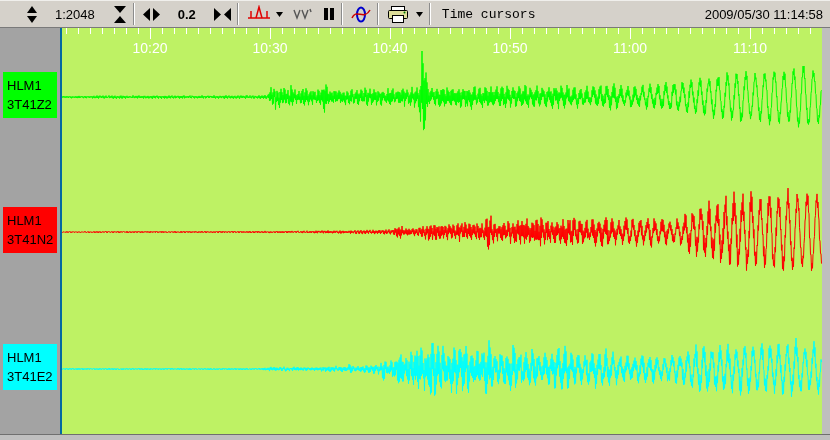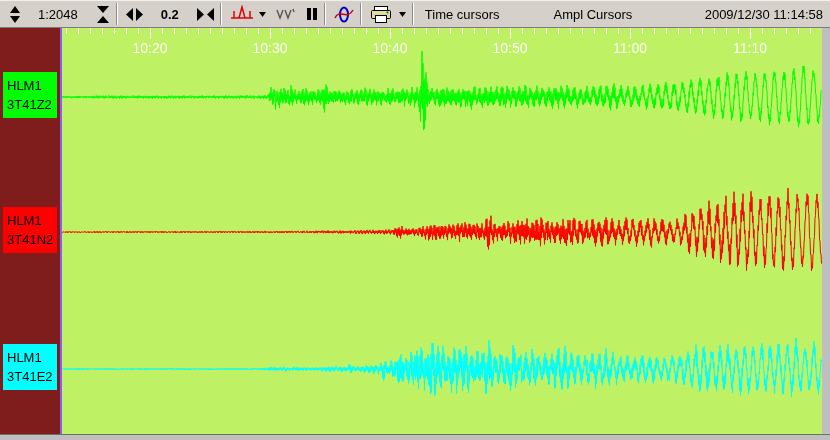--- a/index.html
+++ b/index.html
@@ -13,45 +13,45 @@
     font-family:"Liberation Sans",sans-serif;
     position:relative;overflow:hidden;
   }
   
   .toolbar{
     grid-row:1;grid-column:1/4;
     background:#d5d1ca;
     border-top:1px solid #f0efec;
     border-bottom:1px solid #7a7a7a;
     display:flex;align-items:center;
-    padding-left:4px;
+    padding-left:21px;
   }
   .tb-btn{
     background:transparent;border:none;padding:1px 2px;margin:0;
     display:flex;align-items:center;justify-content:center;cursor:pointer;
   }
   .tb-label{
     font-size:13px;color:#000;white-space:nowrap;
   }
   .tb-text-btn{
     background:transparent;border:none;font-size:13px;color:#000;
-    font-family:Liberation Sans, sans-serif;white-space:nowrap;cursor:pointer;padding:2px 3px;
+    font-family:Liberation Mono, monospace;white-space:nowrap;cursor:pointer;padding:2px 3px;
   }
   .sep{
     width:2px;height:22px;margin:0 4px;
     border-left:1px solid #8c8c8c;border-right:1px solid #ffffff;
   }
   .datetime{
     margin-left:auto;margin-right:7px;
     font-size:13px;color:#000;white-space:nowrap;
   }
   
   .sidebar{
-    grid-row:2;grid-column:1;background:#7f1d1d;position:relative;
-    border-right:2px solid #8b5cf6;
+    grid-row:2;grid-column:1;background:#a3a3a3;position:relative;
+    border-right:2px solid #0369a1;
   }
   .ch-label{
     position:absolute;left:3px;width:54px;height:46px;
     color:#000;font-size:13px;line-height:19px;
     padding:4px 0 0 4px;cursor:pointer;
   }
   .plot{grid-row:2;grid-column:2;background:#bef264;position:relative;}
   .right-strip{grid-row:2;grid-column:3;background:#bfbfbf;}
   .bottom-strip{grid-row:3;grid-column:1/4;background:#bfbfbf;border-top:1px solid #6f6f6f;}
   svg text{font-family:"Liberation Sans",sans-serif;}
@@ -150,23 +150,22 @@
     <button class="tb-btn" style="margin-left:3px;">
       <svg width="7" height="5" viewBox="0 0 7 5">
           <path d="M0 0 H7 L3.5 5 Z" fill="#000"></path>
         </svg>
     </button>
 
     <div class="sep"></div>
 
     <button class="tb-text-btn" style="margin-left:4px;">Time cursors</button>
 
-    <button class="tb-text-btn" style="margin-left:48px;">Ampl Cursors</button>
-
-    <span class="datetime">2009/12/30 11:14:58</span>
+
+    <span class="datetime">2009/05/30 11:14:58</span>
   </div>
 
   <div class="sidebar">
     <div class="ch-label" style="background: rgb(0, 255, 0); top: 44px;">
       <div>HLM1</div>
       <div>3T41Z2</div>
     </div>
     <div class="ch-label" style="background: rgb(255, 0, 0); top: 179px;">
       <div>HLM1</div>
       <div>3T41N2</div>

